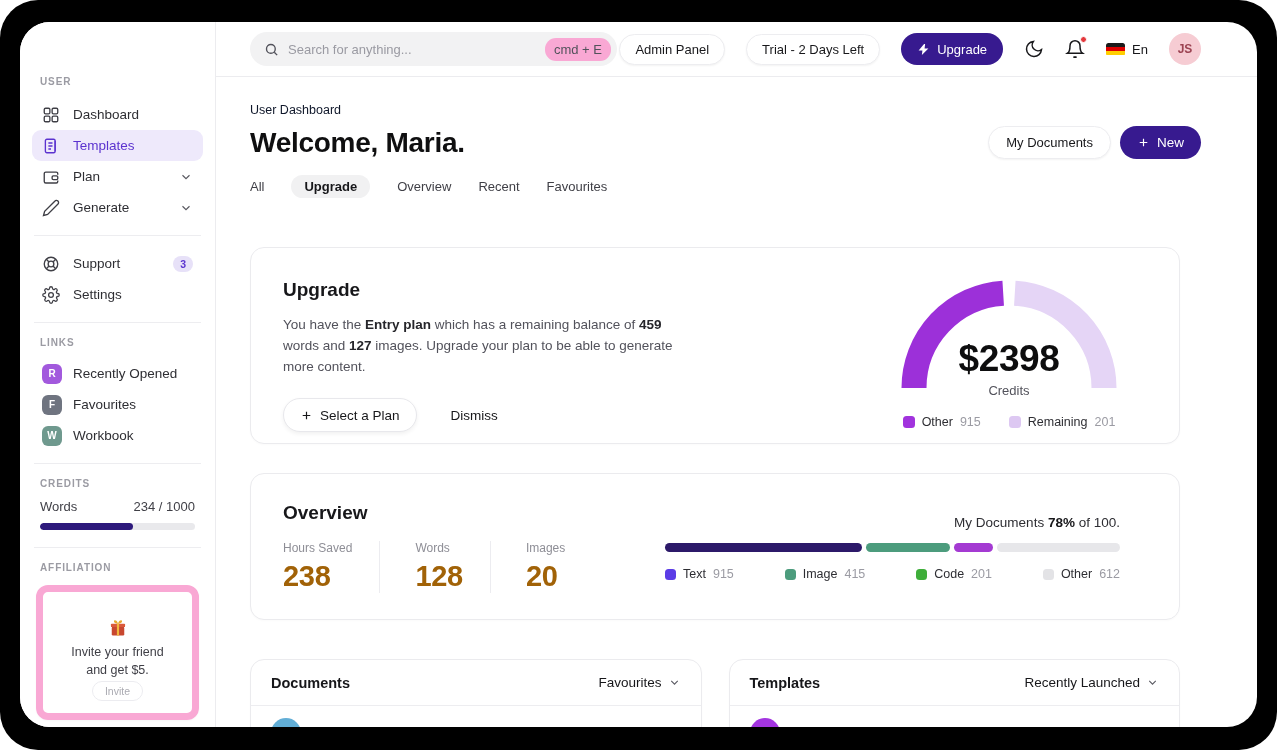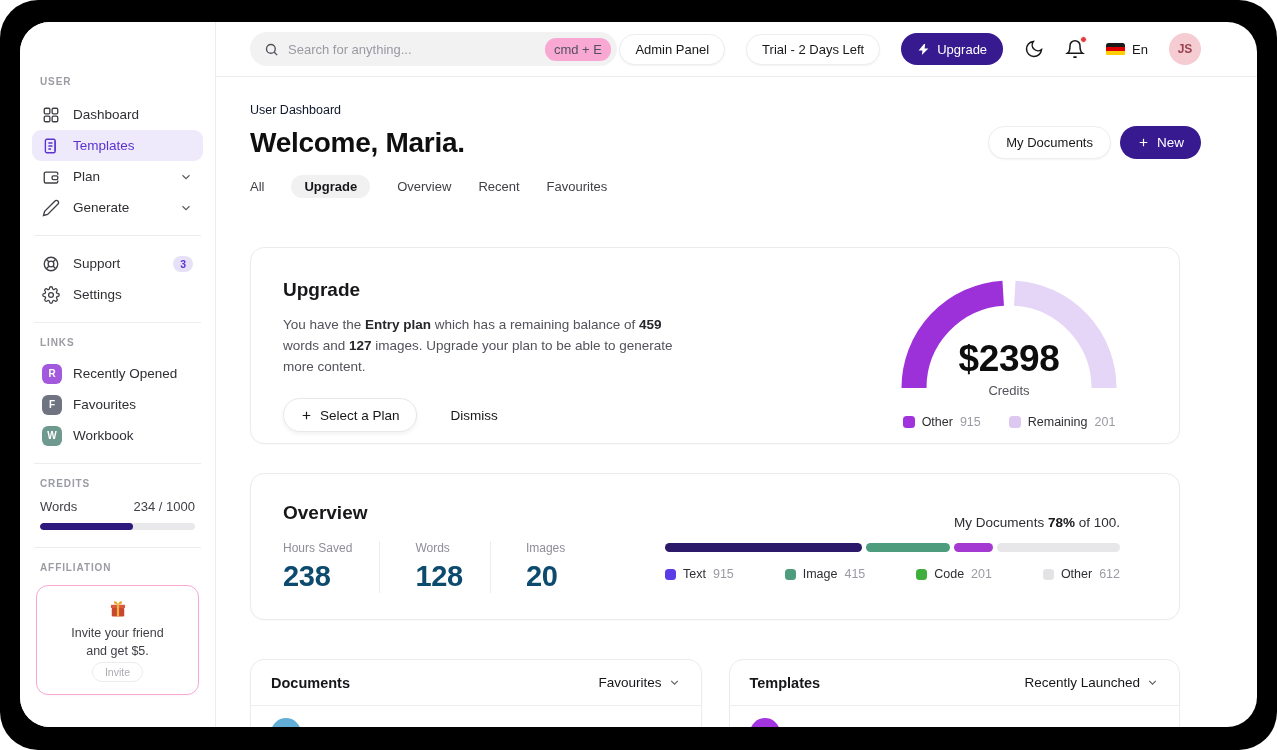--- a/index.html
+++ b/index.html
@@ -17,21 +17,21 @@
   .nav-item.active .nicon { color:#5b33cf; }
   .nav-item .spacer { flex:1; }
   .chev { width:14px; height:14px; color:#5a5a62; }
   .count-badge { background:#e7e1f8; color:#5b33cf; font-size:10.5px; font-weight:700; border-radius:9px; padding:2px 7px; }
   .divider { height:1px; background:#ededf0; margin:12px 2px; }
   .link-item { display:flex; align-items:center; height:31px; padding:0 10px; font-size:13.5px; font-weight:500; color:#2e2e33; cursor:pointer; }
   .link-badge { width:20px; height:20px; border-radius:6px; color:#fff; font-size:10px; font-weight:700; display:flex; align-items:center; justify-content:center; margin-right:11px; }
   .credits-row { display:flex; justify-content:space-between; align-items:center; margin:10px 8px 0 8px; font-size:13px; color:#3f3f46; font-weight:500; }
   .credits-track { height:7px; background:#e9e9ec; border-radius:4px; margin:9px 8px 0 8px; overflow:hidden; }
   .credits-fill { height:100%; background:#2e1a7c; border-radius:4px; }
-  .aff-card { margin:12px 4px 0 4px; border:1px solid #f9a8d4; border-radius:12px; padding:13px 10px 12px; text-align:center; box-shadow:0 1px 2px rgba(20,20,30,.03); }
+  .aff-card { margin:12px 4px 0 4px; border:7px solid #f9a8d4; border-radius:12px; padding:26px 10px 12px; text-align:center; box-shadow:0 1px 2px rgba(20,20,30,.03); }
   .aff-card .gift { width:20px; height:20px; margin:0 auto 6px; }
   .aff-text { font-size:12.5px; color:#3f3f46; line-height:1.4; }
   .invite-btn { margin-top:2px; display:inline-block; border:1px solid #ececf0; border-radius:12px; padding:3px 12px; font-size:10.5px; color:#ababb2; cursor:pointer; background:#fff; }
 
   
   .main { flex:1; display:flex; flex-direction:column; min-width:0; }
   .topbar { height:55px; flex:0 0 55px; border-bottom:1px solid #ececef; display:flex; align-items:center; padding:0 56px 0 34px; }
   .search { width:367px; height:34px; background:#f2f2f3; border-radius:17px; display:flex; align-items:center; padding:0 6px 0 14px; }
   .search .sicon { width:15px; height:15px; color:#52525b; flex:0 0 15px; }
   .search input { border:none; outline:none; background:transparent; flex:1; margin-left:9px; font-size:13px; color:#3f3f46; font-family:inherit; }
@@ -81,21 +81,21 @@
   .lg-item { display:flex; align-items:center; gap:7px; font-size:12.5px; }
   .lg-sq { width:12px; height:12px; border-radius:3.5px; }
   .lg-name { color:#2e2e33; font-weight:500; }
   .lg-val { color:#9b9ba3; }
 
   .overview-card { margin-top:29px; height:147px; padding:28px 32px; display:flex; }
   .stats-row { display:flex; margin-top:17px; }
   .stat { padding-right:27px; }
   .stat + .stat { border-left:1px solid #ececf0; padding-left:35px; }
   .stat-label { font-size:12px; color:#8e8e96; }
-  .stat-value { margin-top:5px; font-size:29px; font-weight:700; color:#0c4a6e; letter-spacing:-.01em; }
+  .stat-value { margin-top:5px; font-size:29px; font-weight:700; color:#a16207; letter-spacing:-.01em; }
   .progress-block { margin-left:auto; margin-top:13px; width:455px; margin-right:27px; }
   .progress-text { font-size:13.5px; color:#2e2e33;text-align:right; }
   .progress-text .pct { font-weight:700; color:#17171a; }
   .seg-bar { margin-top:13px; display:flex; gap:4px; height:9px; }
   .seg { height:9px; border-radius:5px; }
   .seg-legend { margin-top:15px; display:flex; justify-content:space-between; }
   .seg-legend .lg-sq { width:11px; height:11px; }
 
   .panels { margin-top:39px; display:flex; gap:27px; width:930px; }
   .panel { flex:1; background:#fff; border:1px solid #ebebee; border-radius:14px; height:130px; overflow:hidden; box-shadow:0 1px 2px rgba(20,20,30,.02); }

